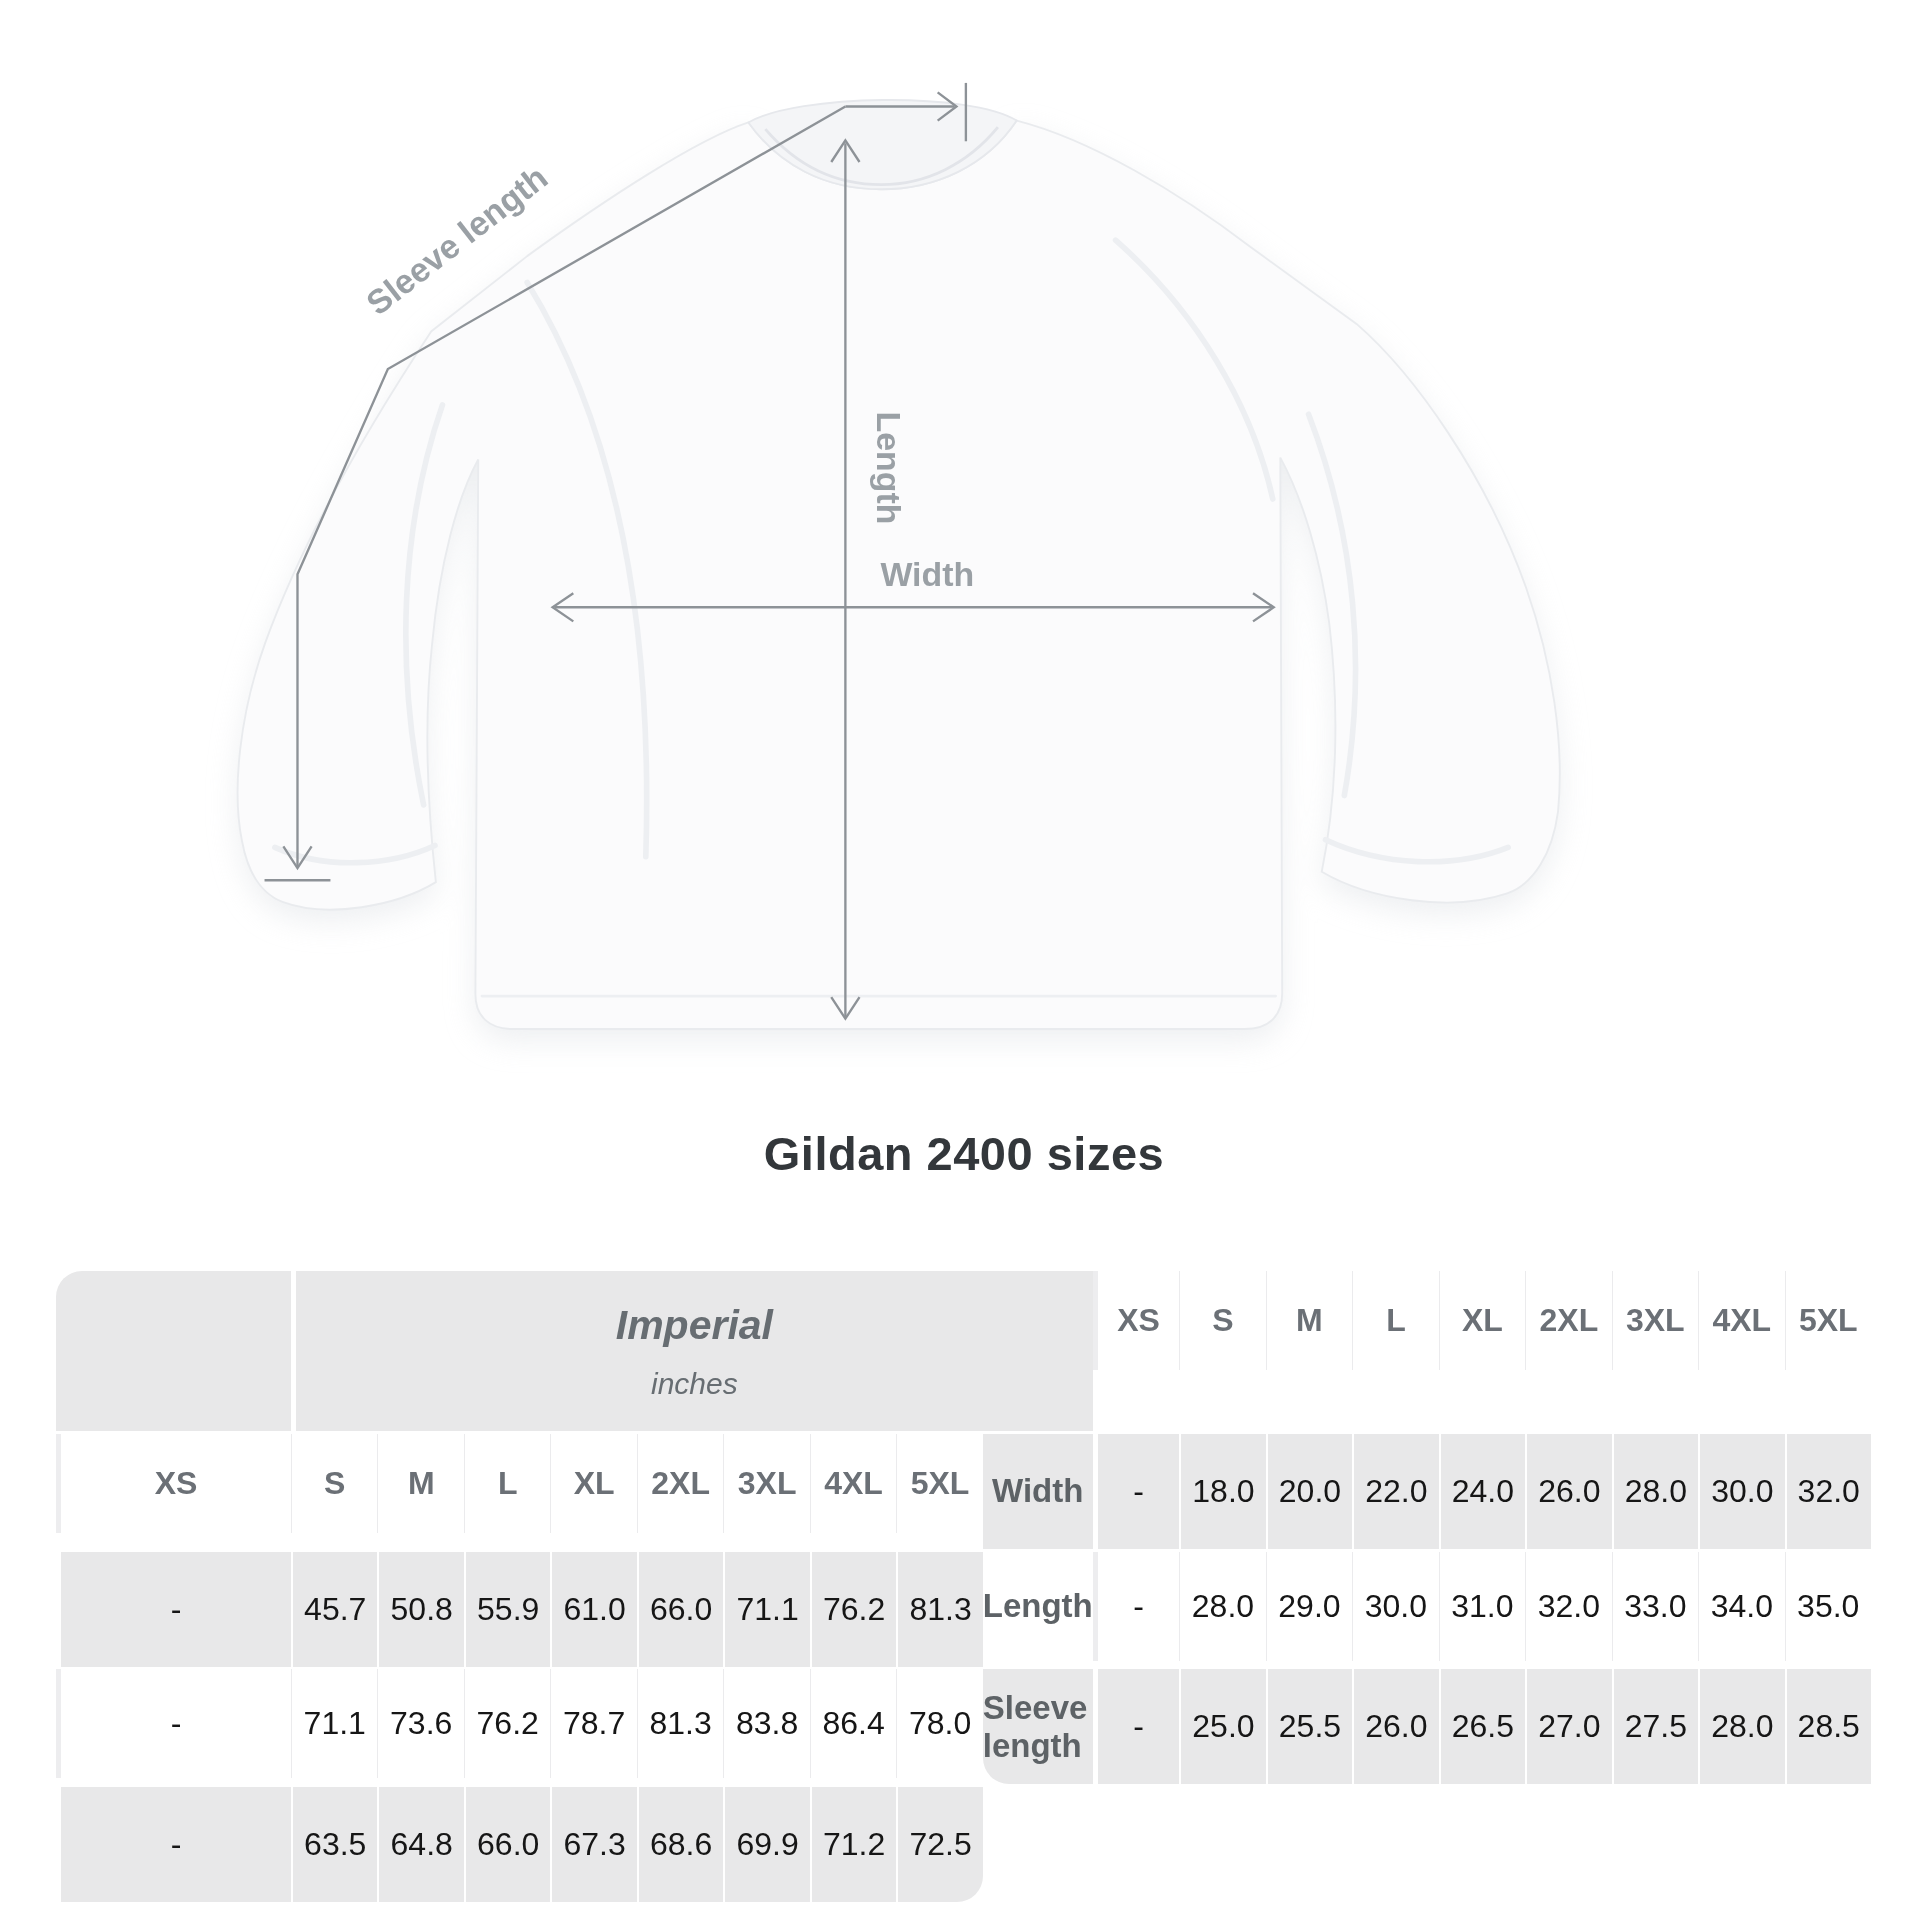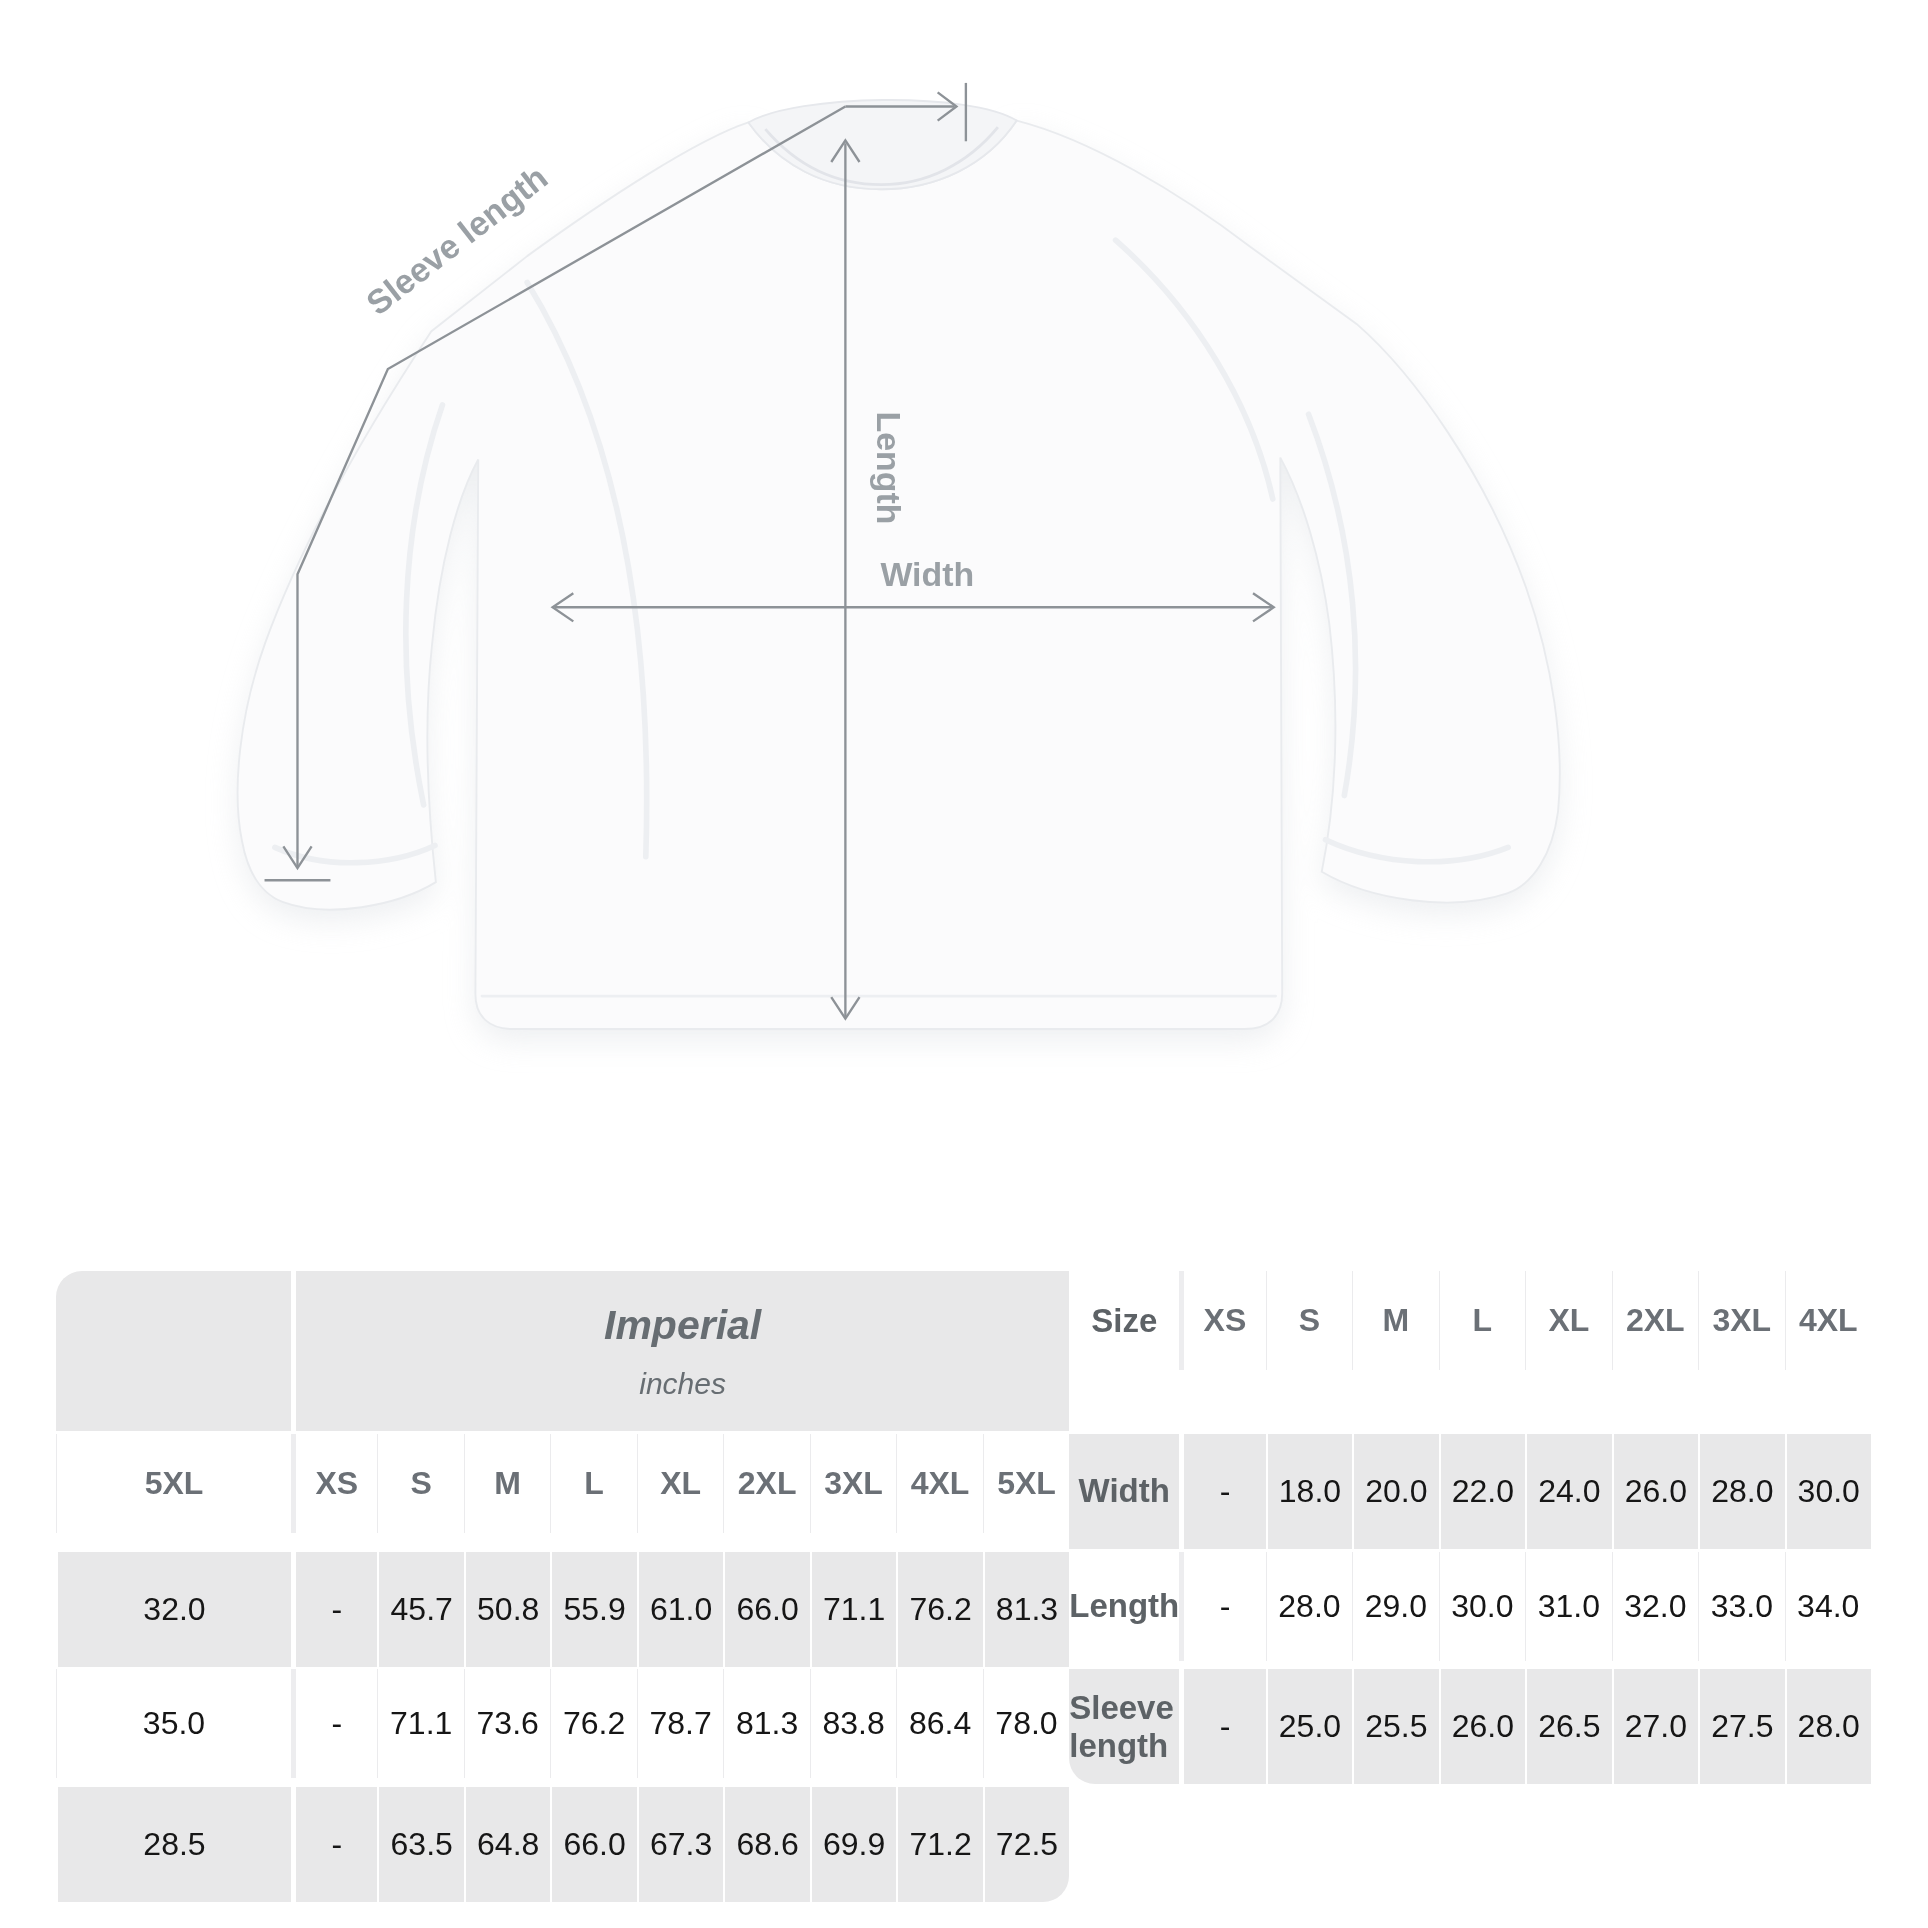--- a/index.html
+++ b/index.html
@@ -82,30 +82,30 @@
         <path d="M 1331 630 L 1353 645 L 1331 660"></path>
       </g>
     </g>
 
     <text class="fig-label" text-anchor="middle" transform="translate(493,265) rotate(-38)">Sleeve length</text>
     <text class="fig-label" text-anchor="middle" transform="translate(932,497) rotate(90)">Length</text>
     <text class="fig-label" text-anchor="middle" x="985" y="622">Width</text>
   </svg>
 
   <div class="caption">
+    <h1>Gildan 2400 sizes</h1>
   </div>
 
   <div class="table-wrap">
     <div class="grid" id="size-table">
         <div class="cell band h-band first corner-tl"></div>
         <div class="cell band h-band span9 sec-start">
           <div class="sec-title">Imperial</div>
           <div class="sec-unit">inches</div>
         </div>
-        <div class="cell hdr h-hdr first lab">Size</div>
         <div class="cell hdr h-hdr sec-start">XS</div>
         <div class="cell hdr h-hdr">S</div>
         <div class="cell hdr h-hdr">M</div>
         <div class="cell hdr h-hdr">L</div>
         <div class="cell hdr h-hdr">XL</div>
         <div class="cell hdr h-hdr">2XL</div>
         <div class="cell hdr h-hdr">3XL</div>
         <div class="cell hdr h-hdr">4XL</div>
         <div class="cell hdr h-hdr">5XL</div>
         <div class="cell hdr h-hdr sec-start">XS</div>

